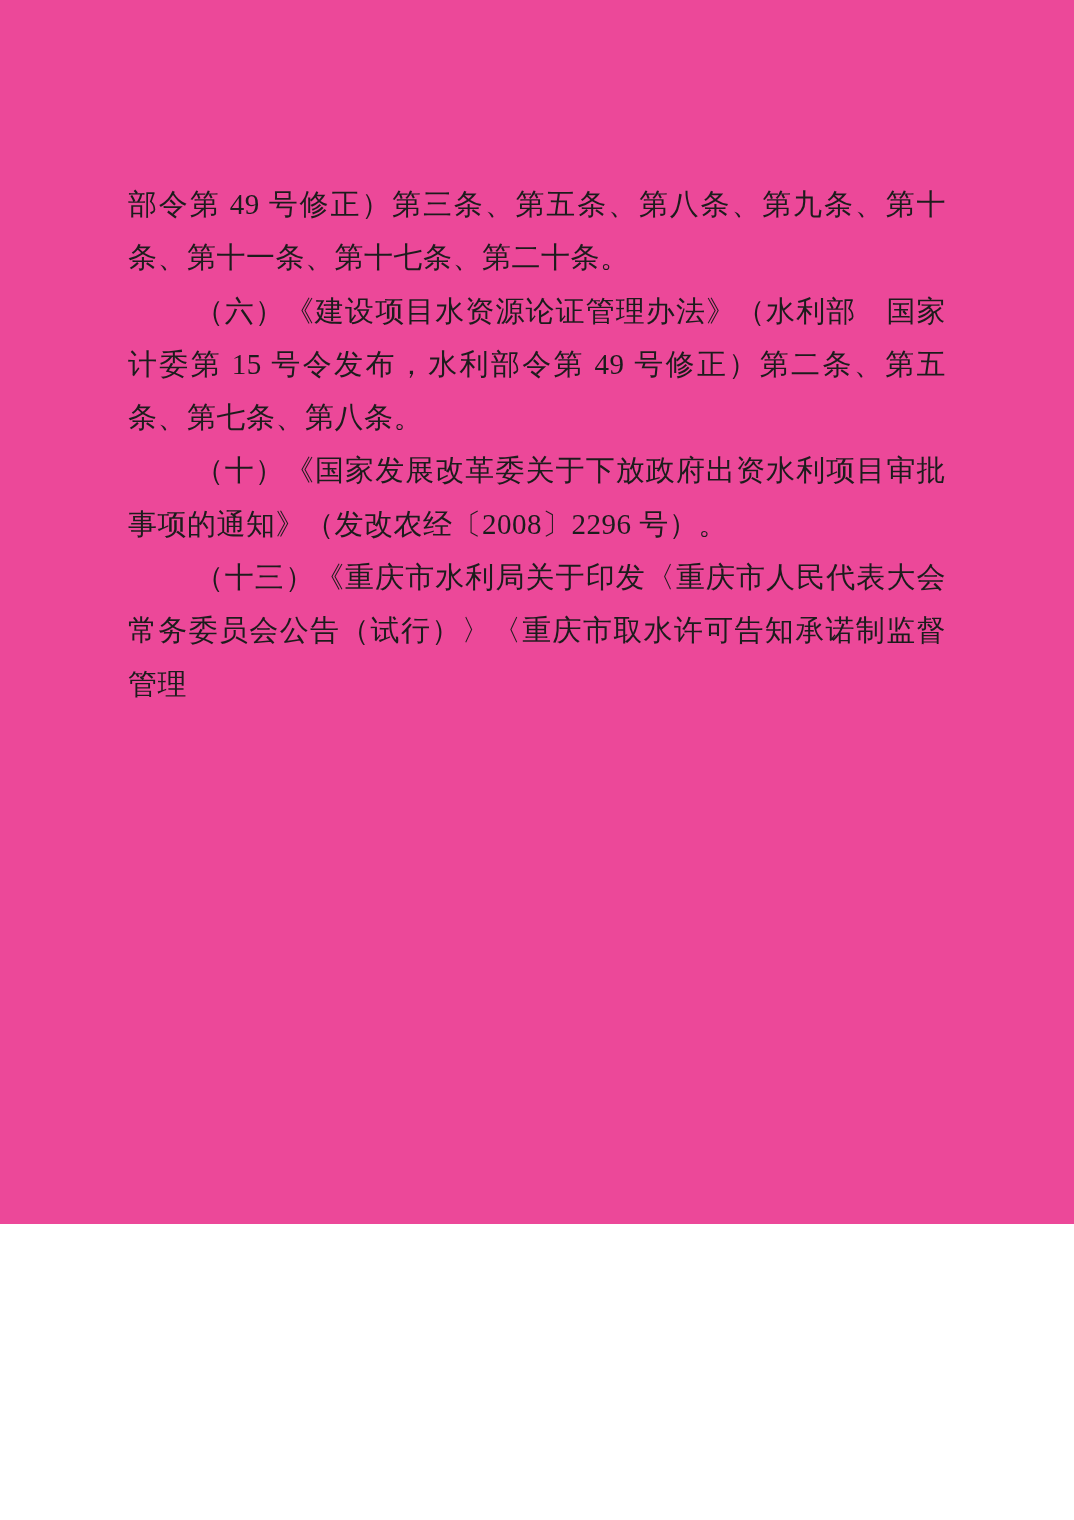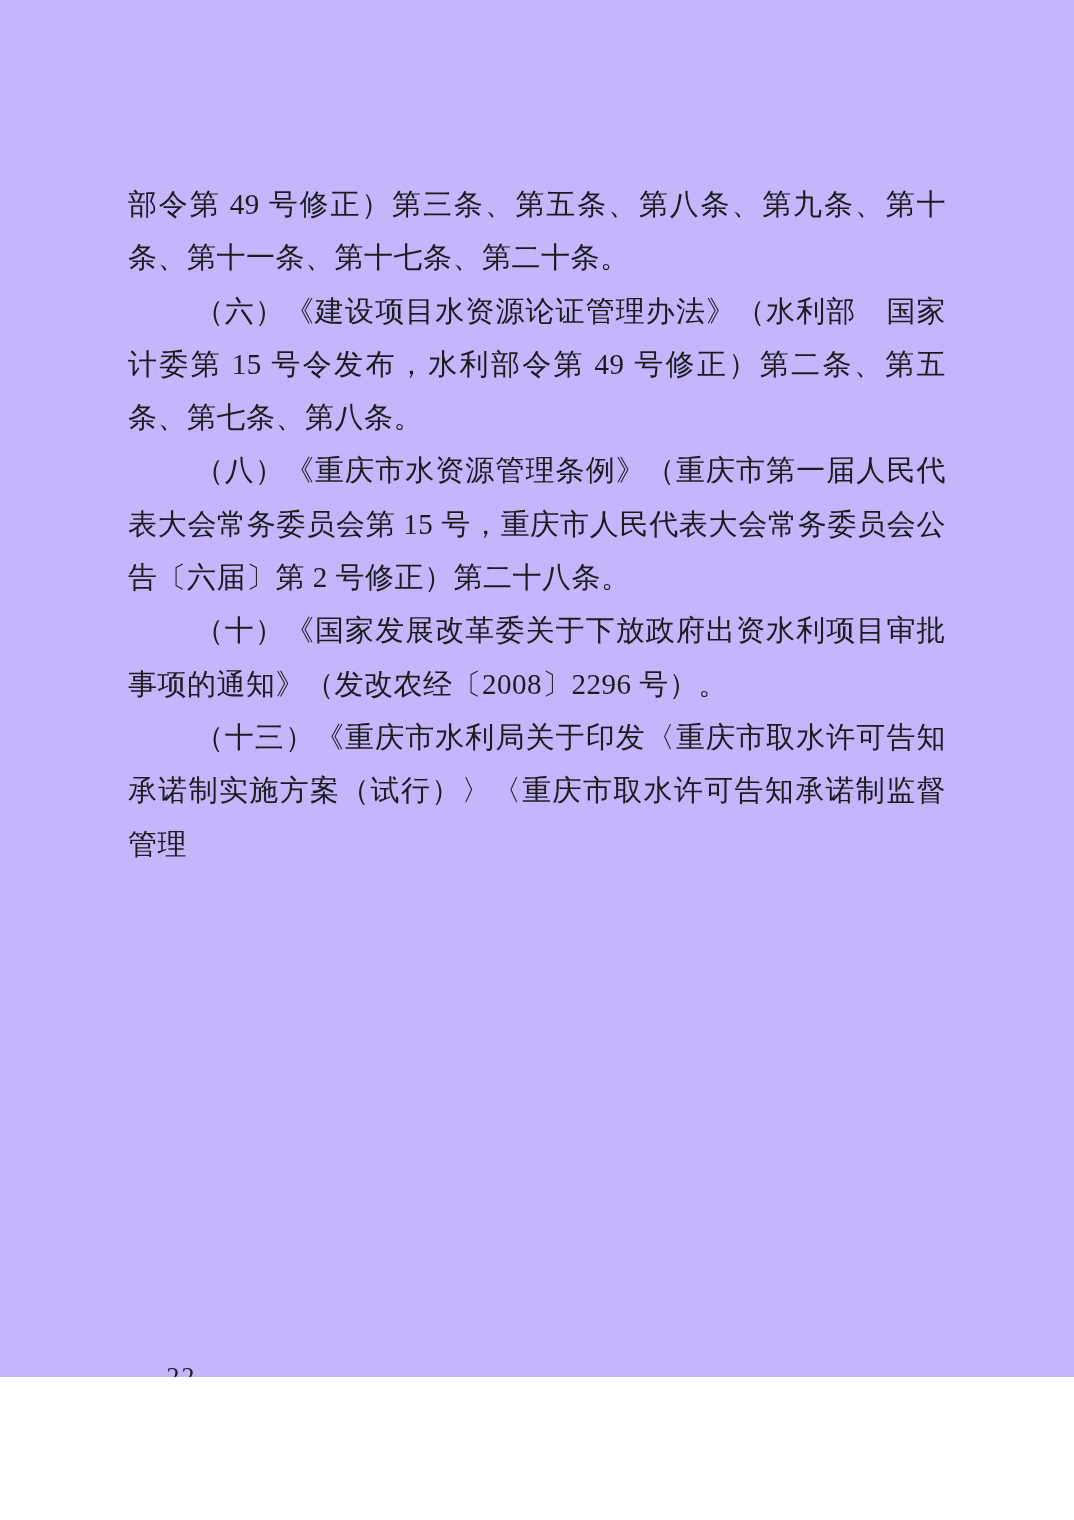--- a/index.html
+++ b/index.html
@@ -3,22 +3,22 @@
 <meta charset="utf-8">
 <style>
   html, body {
     margin: 0;
     padding: 0;
     background: #ffffff;
   }
   .page {
     position: relative;
     width: 1074px;
-    height: 1377px;
-    background: #c4b5fd;
+    height: 1224px;
+    background: #ec4899;
     overflow: hidden;
     font-family: "Liberation Serif", "DejaVu Serif", serif;
     color: #1c1c1c;
   }
   .content {
     position: absolute;
     left: 128px;
     top: 178px;
     width: 818px;
     font-size: 29px;
@@ -45,19 +45,18 @@
     text-align: center;
   }
 </style>
 </head>
 <body>
 
 <div class="page">
   <div class="content">
     <p class="para">部令第 49 号修正）第三条、第五条、第八条、第九条、第十条、第十一条、第十七条、第二十条。</p>
     <p class="para indent">（六）《建设项目水资源论证管理办法》（水利部　国家计委第 15 号令发布，水利部令第 49 号修正）第二条、第五条、第七条、第八条。</p>
-    <p class="para indent">（八）《重庆市水资源管理条例》（重庆市第一届人民代表大会常务委员会第 15 号，重庆市人民代表大会常务委员会公告〔六届〕第 2 号修正）第二十八条。</p>
     <p class="para indent">（十）《国家发展改革委关于下放政府出资水利项目审批事项的通知》（发改农经〔2008〕2296 号）。</p>
-    <p class="para indent">（十三）《重庆市水利局关于印发〈重庆市取水许可告知承诺制实施方案（试行）〉〈重庆市取水许可告知承诺制监督管理</p>
+    <p class="para indent">（十三）《重庆市水利局关于印发〈重庆市人民代表大会常务委员会公告（试行）〉〈重庆市取水许可告知承诺制监督管理</p>
   </div>
 
   <div class="page-footer">— 22 —</div>
 </div>
 
 </body></html>

